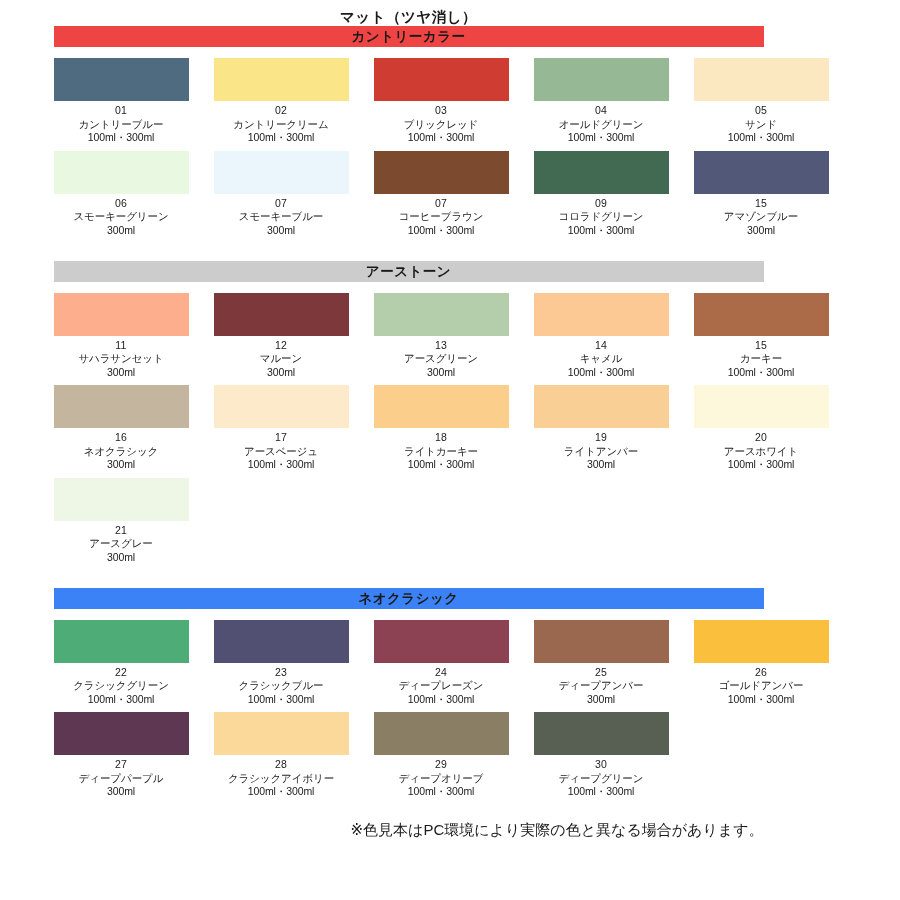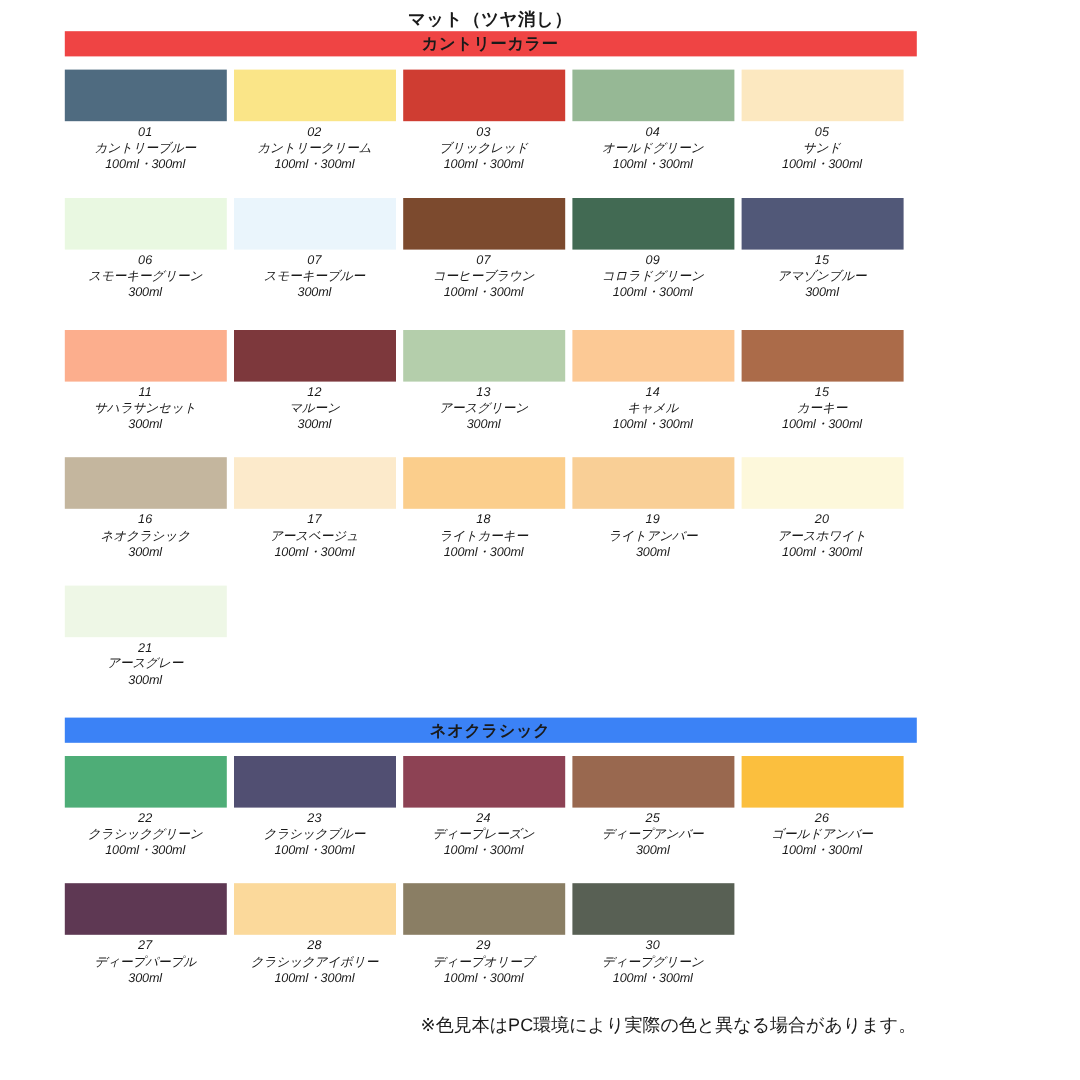--- a/index.html
+++ b/index.html
@@ -58,25 +58,24 @@
     height: 21px;
     line-height: 21px;
     margin-bottom: 11px;
   }
 
   
   .swatch-row {
     display: flex;
     flex-wrap: nowrap;
     justify-content: flex-start;
-    column-gap: 6px;
-    font-style: italic;
+    column-gap: 25px;
   }
   .swatch-row + .swatch-row {
-    margin-top: 20px;
+    margin-top: 6px;
   }
   .swatch-cell {
     width: 135px;
     flex: 0 0 135px;
     display: flex;
     flex-direction: column;
     align-items: center;
   }
   .swatch-chip {
     width: 135px;
@@ -206,20 +205,21 @@
             <div class="swatch-chip" style="background-color: rgb(81, 88, 120);"></div>
             <div class="swatch-caption">
               <span class="swatch-no">15</span>
               <span class="swatch-name">アマゾンブルー</span>
               <span class="swatch-size">300ml</span>
             </div>
           </div>
         </div>
       </div>
       <div class="section">
+        <div class="section-header" style="background: rgb(204, 204, 204);">アーストーン</div>
         <div class="swatch-row">
           <div class="swatch-cell">
             <div class="swatch-chip" style="background-color: rgb(252, 174, 141);"></div>
             <div class="swatch-caption">
               <span class="swatch-no">11</span>
               <span class="swatch-name">サハラサンセット</span>
               <span class="swatch-size">300ml</span>
             </div>
           </div>
           <div class="swatch-cell">

